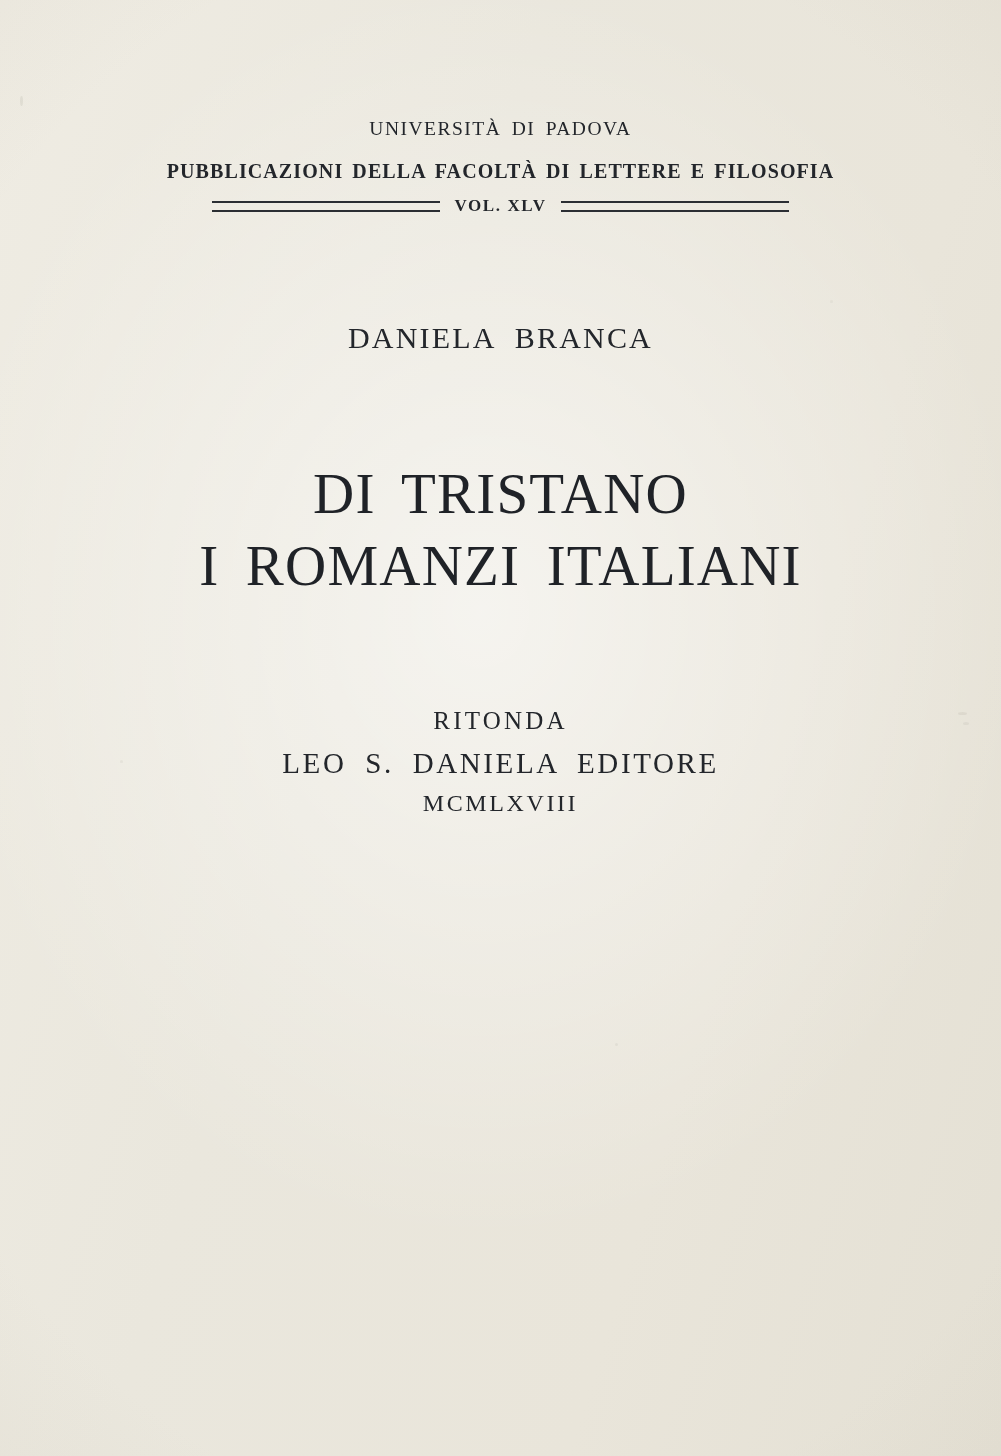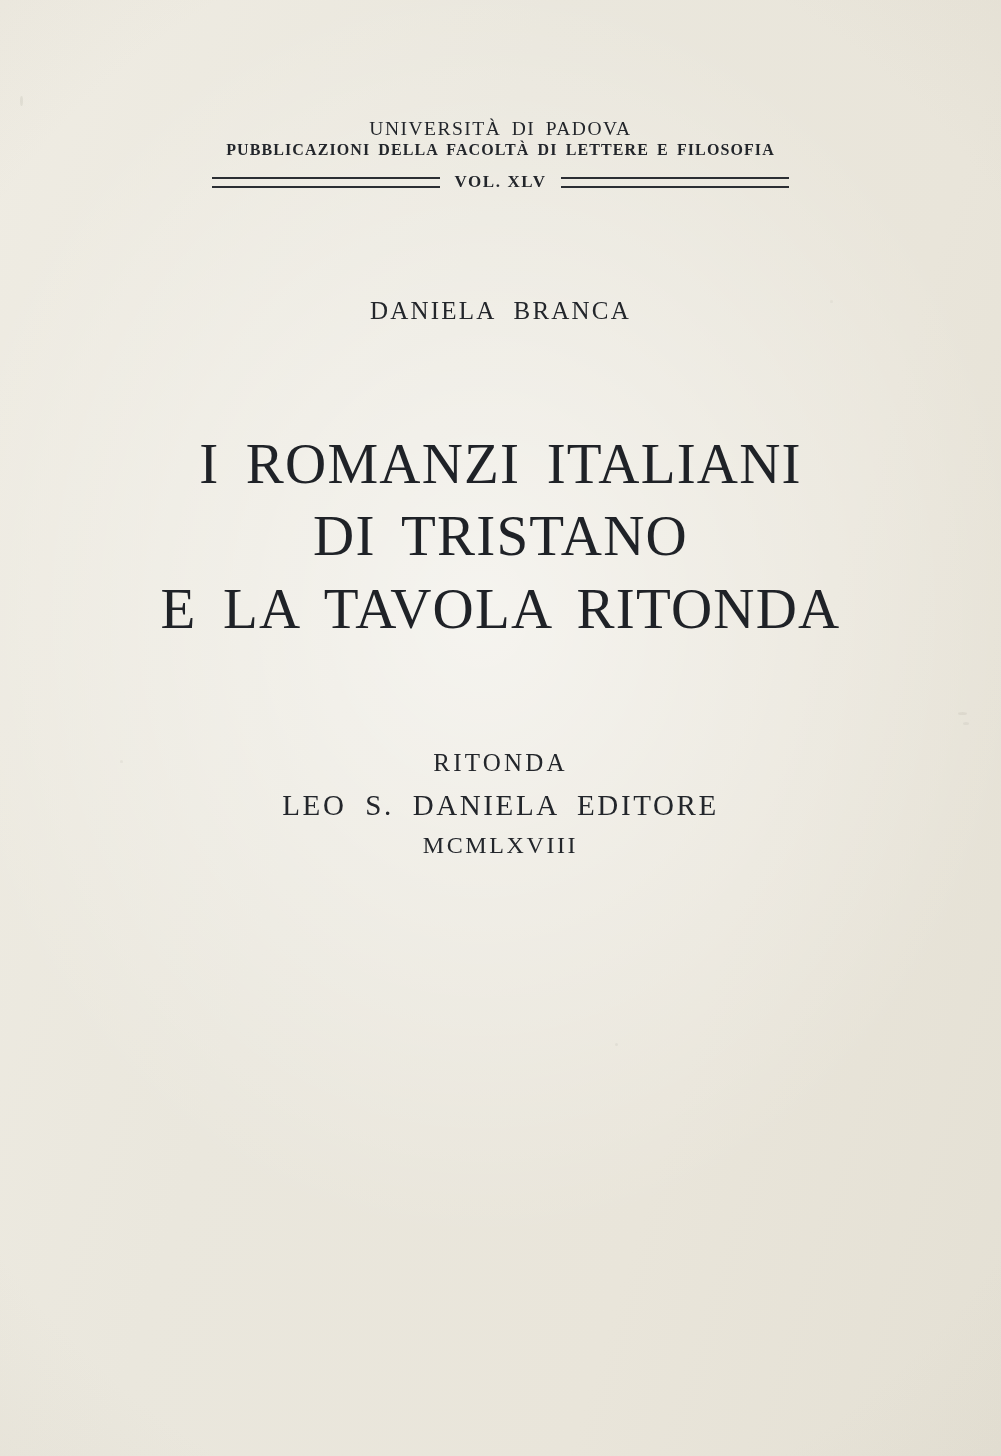--- a/index.html
+++ b/index.html
@@ -47,24 +47,24 @@
   }
   .series-line1 {
     font-family: "Liberation Serif", serif;
     font-size: 19.5px;
     letter-spacing: 1.5px;
     font-weight: 400;
     word-spacing: 4px;
   }
   .series-line2 {
     font-family: "Liberation Serif", serif;
-    font-size: 16px;
+    font-size: 20px;
     letter-spacing: 1.1px;
     font-weight: 700;
-    margin-top: 1px;
+    margin-top: 20px;
     word-spacing: 3px;
   }
   .vol-row {
     display: flex;
     align-items: center;
     justify-content: center;
     gap: 12px;
     margin-top: 13px;
   }
   .rule {
@@ -77,21 +77,21 @@
     font-size: 17px;
     font-weight: 700;
     letter-spacing: 1.6px;
     white-space: nowrap;
     padding: 0 2px;
   }
 
   
   .author {
     margin-top: 105px;
-    font-size: 25px;
+    font-size: 30px;
     letter-spacing: 2.2px;
     word-spacing: 10px;
     text-align: center;
   }
 
   
   .title {
     margin-top: 103px;
     text-align: center;
     line-height: 1.27;
@@ -148,23 +148,22 @@
     <div class="vol-row">
       <span class="rule"></span>
       <span class="vol-label">VOL. XLV</span>
       <span class="rule"></span>
     </div>
   </div>
 
   <div class="author">DANIELA  BRANCA</div>
 
   <div class="title">
+    <div>DI TRISTANO</div>
     <div>I ROMANZI ITALIANI</div>
-    <div>DI TRISTANO</div>
-    <div>E LA TAVOLA RITONDA</div>
   </div>
 
 
   <div class="imprint">
     <div class="city">RITONDA</div>
     <div class="publisher">LEO S. DANIELA EDITORE</div>
     <div class="year">MCMLXVIII</div>
   </div>
 
 </div>

